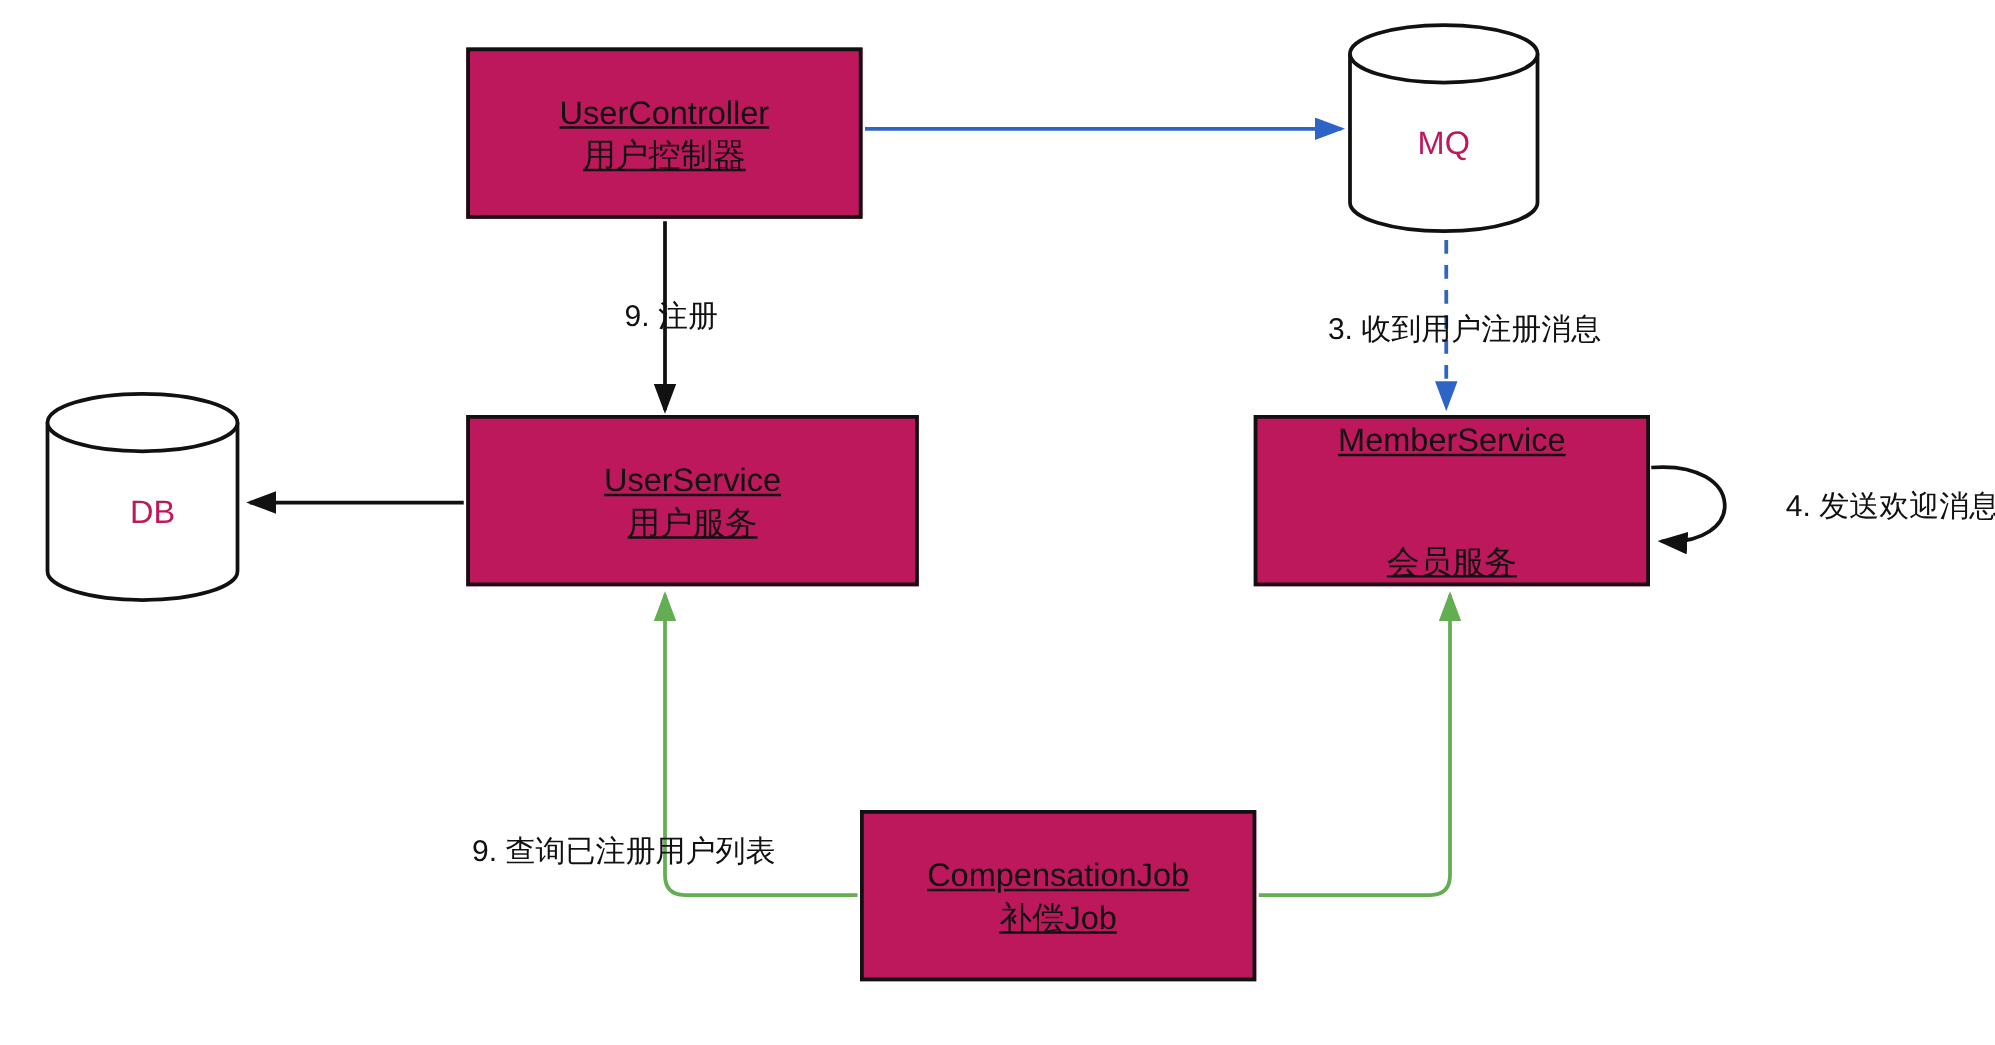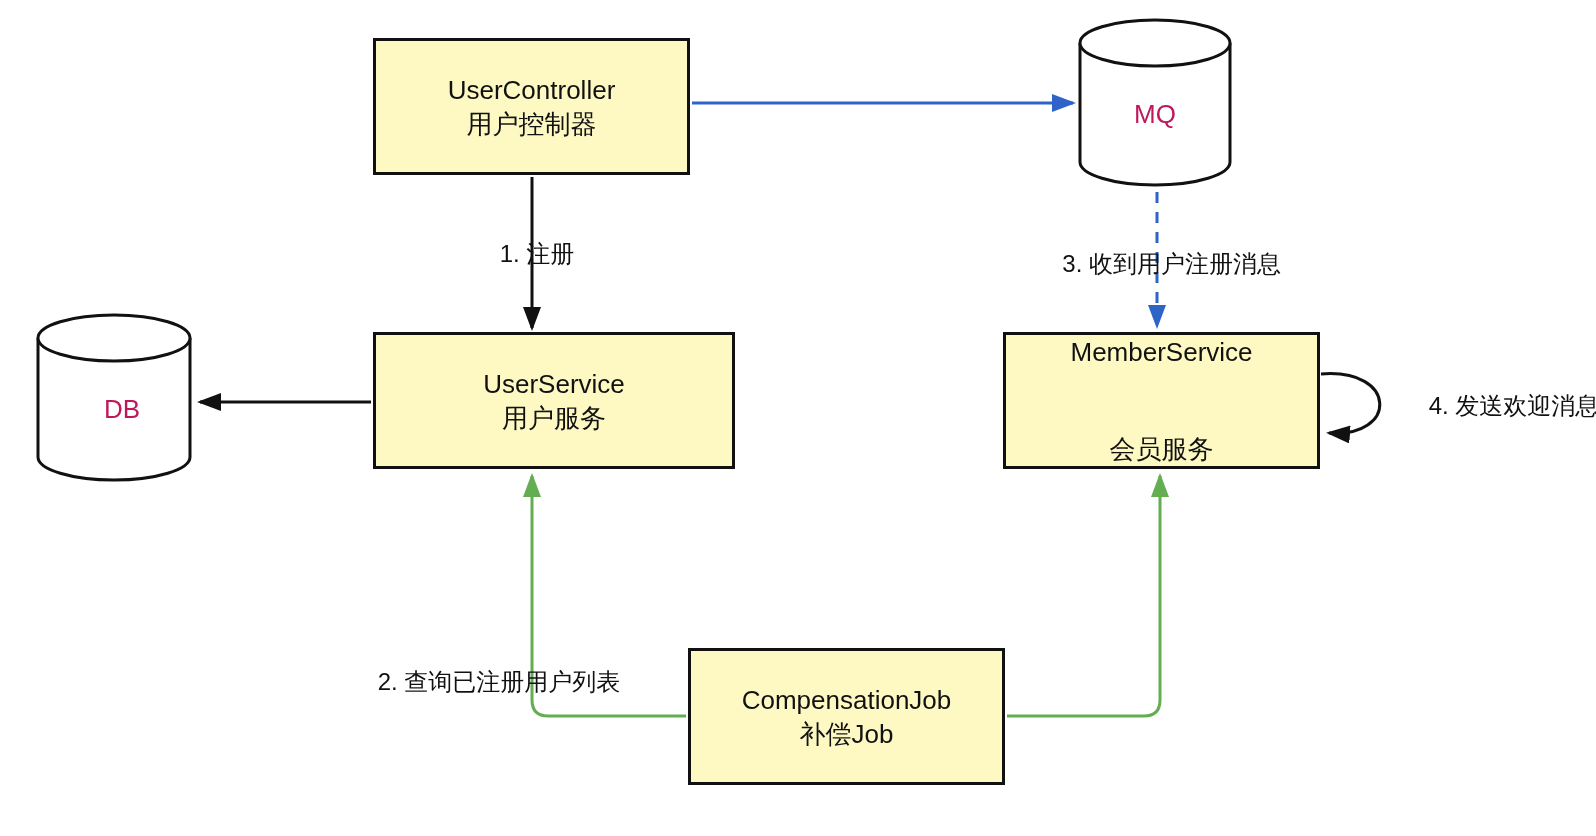--- a/index.html
+++ b/index.html
@@ -17,29 +17,30 @@
   }
   .layer {
     position: absolute;
     left: 0;
     top: 0;
   }
   .node {
     position: absolute;
     box-sizing: border-box;
     border: 3px solid #111111;
-    background: #fef9c3;
+    background: #be185d;
     display: flex;
     flex-direction: column;
     align-items: center;
     justify-content: center;
     text-align: center;
     color: #111111;
     font-size: 26px;
     line-height: 34px;
+    text-decoration: underline;
   }
   .cyl-label {
     position: absolute;
     color: #be185d;
     font-size: 26px;
     text-align: center;
   }
   .edge-label {
     position: absolute;
     color: #111111;
@@ -109,23 +110,23 @@
 
   <div class="node" style="left:688px; top:648px; width:317px; height:137px;">
     <div>CompensationJob</div>
     <div>补偿Job</div>
   </div>
 
   <div class="cyl-label" style="left:1080px; top:99px; width:150px;">MQ</div>
 
   <div class="cyl-label" style="left:38px; top:394px; width:168px;">DB</div>
 
-  <div class="edge-label" style="left:437px; top:238px; width:200px;">1. 注册</div>
+  <div class="edge-label" style="left:437px; top:238px; width:200px;">9. 注册</div>
 
 
   <div class="edge-label" style="left:1031px; top:248px; width:250px;text-align:right;">3. 收到用户注册消息</div>
 
   <div class="edge-label" style="left:1414px; top:390px; width:200px;">4. 发送欢迎消息</div>
 
-  <div class="edge-label" style="left:349px; top:666px; width:300px;">2. 查询已注册用户列表</div>
+  <div class="edge-label" style="left:349px; top:666px; width:300px;">9. 查询已注册用户列表</div>
 
 
 </div>
 
 </body></html>

